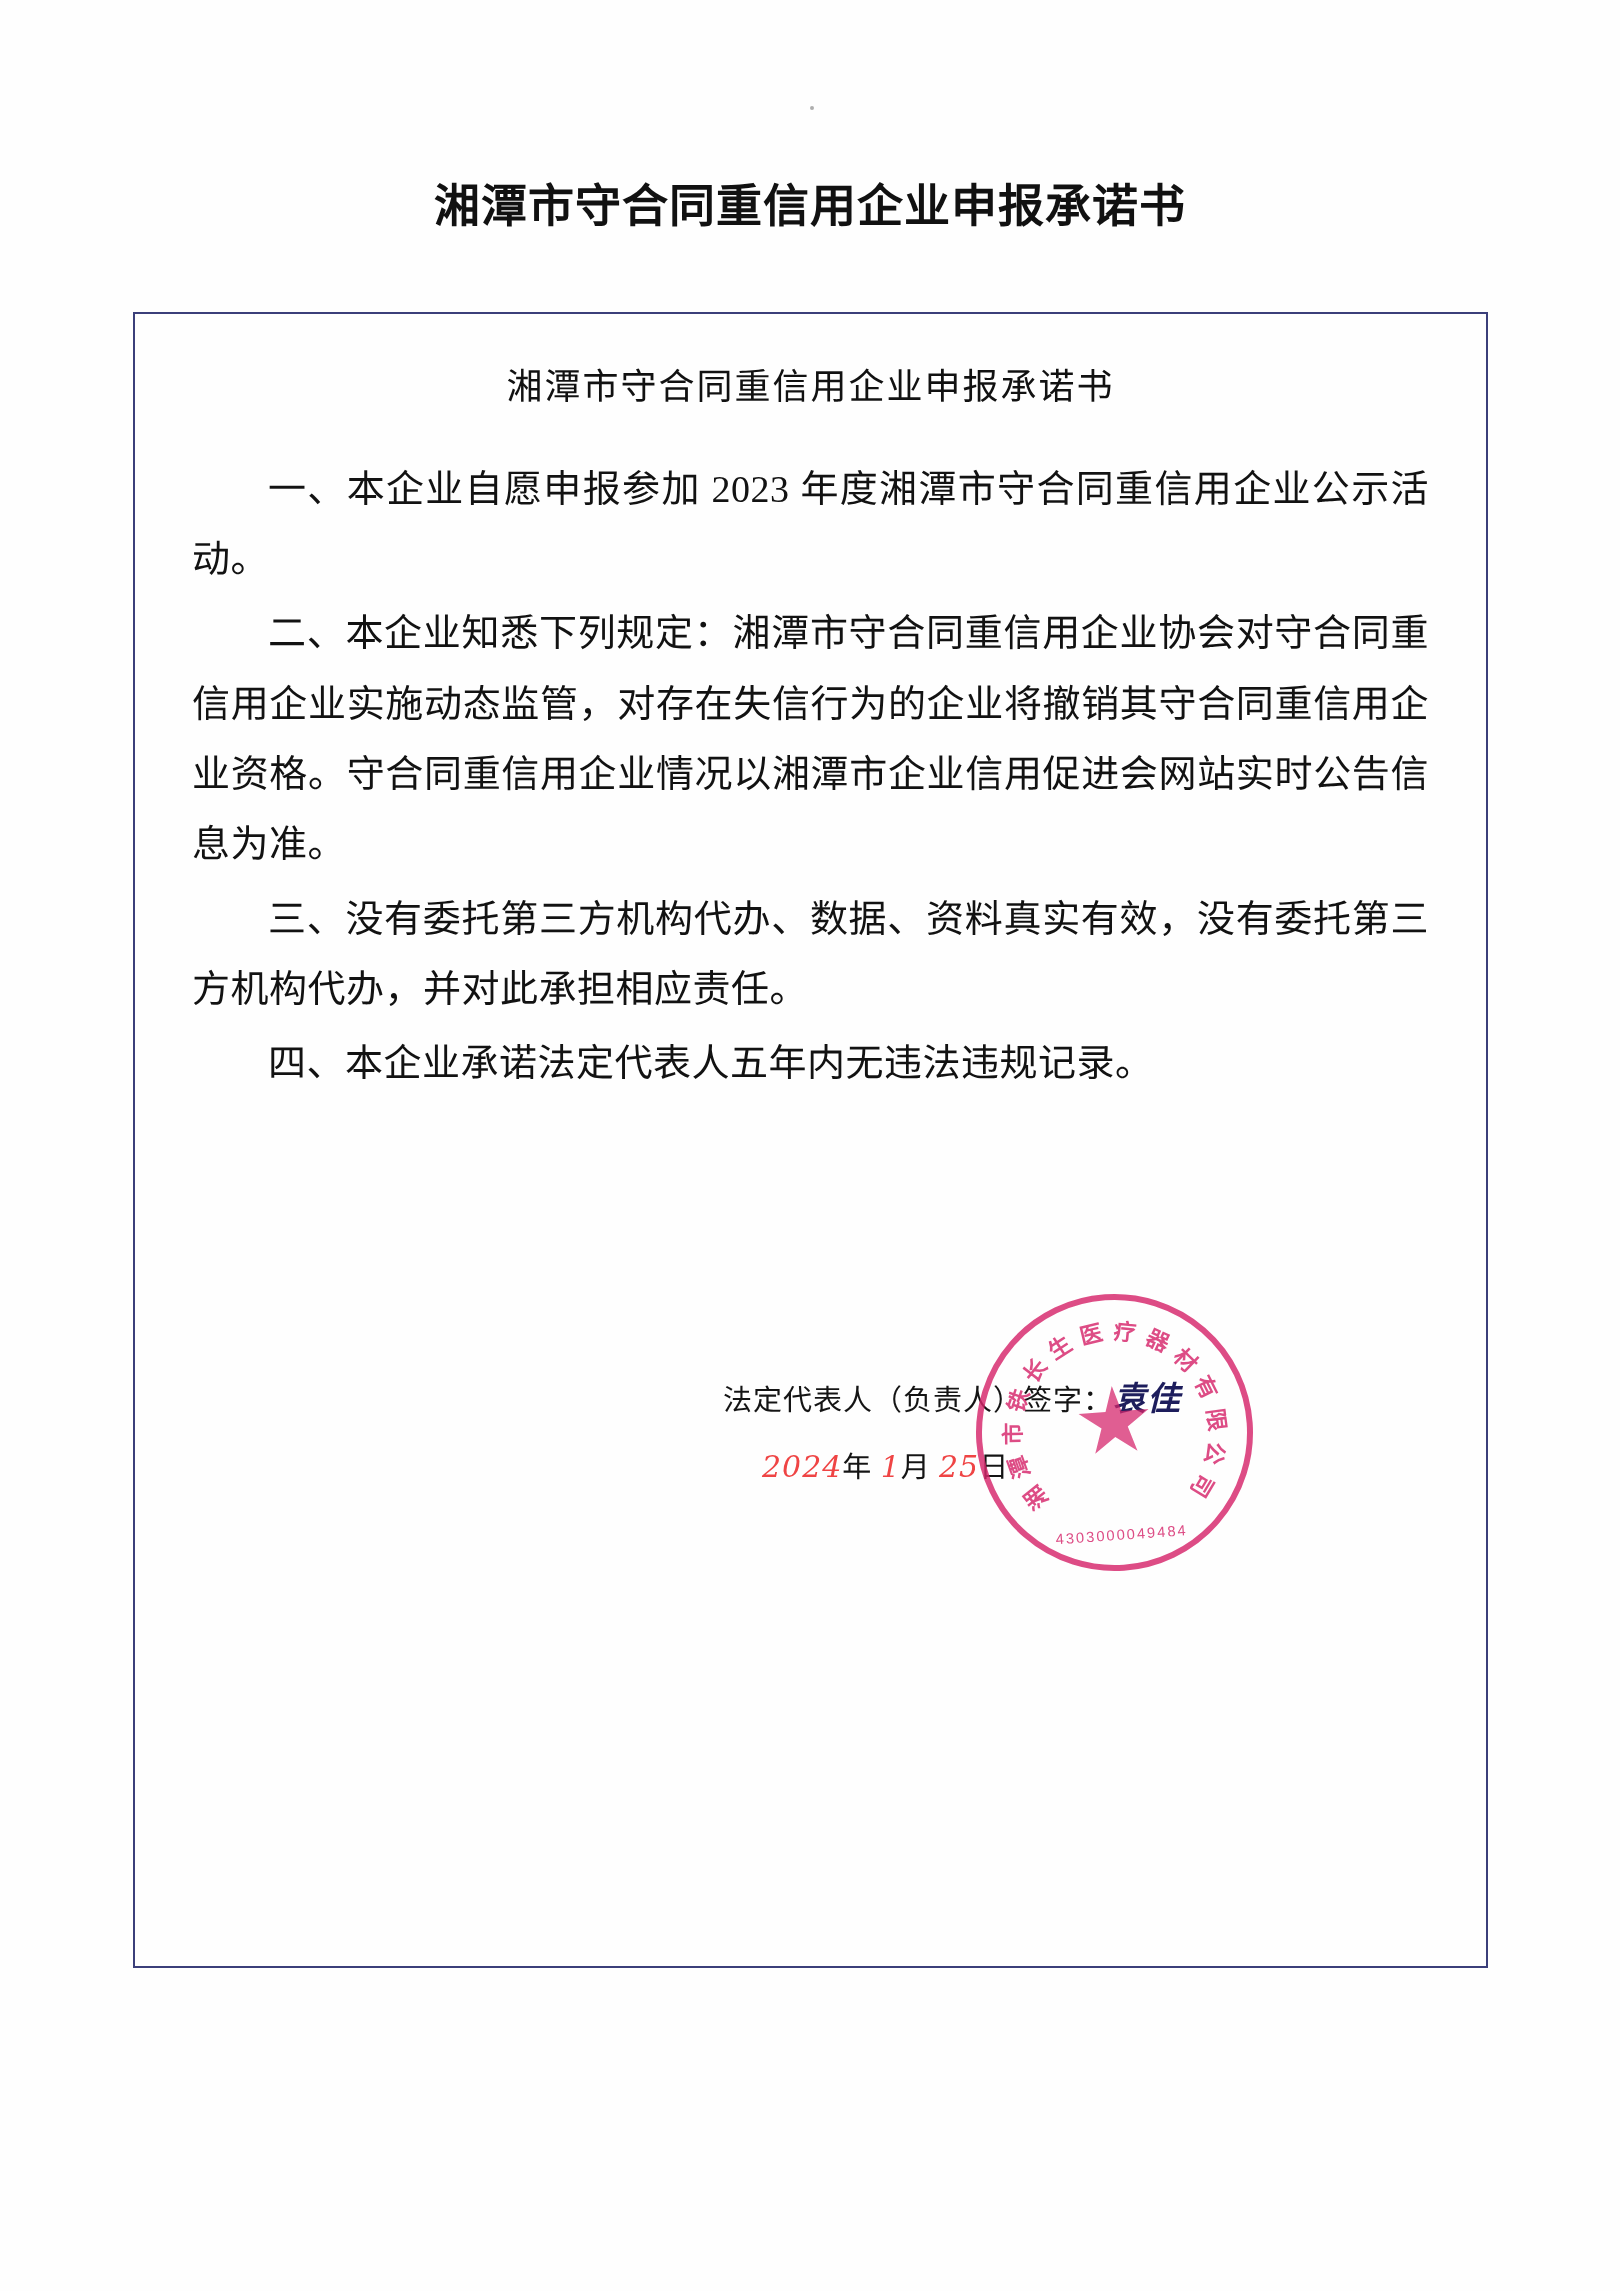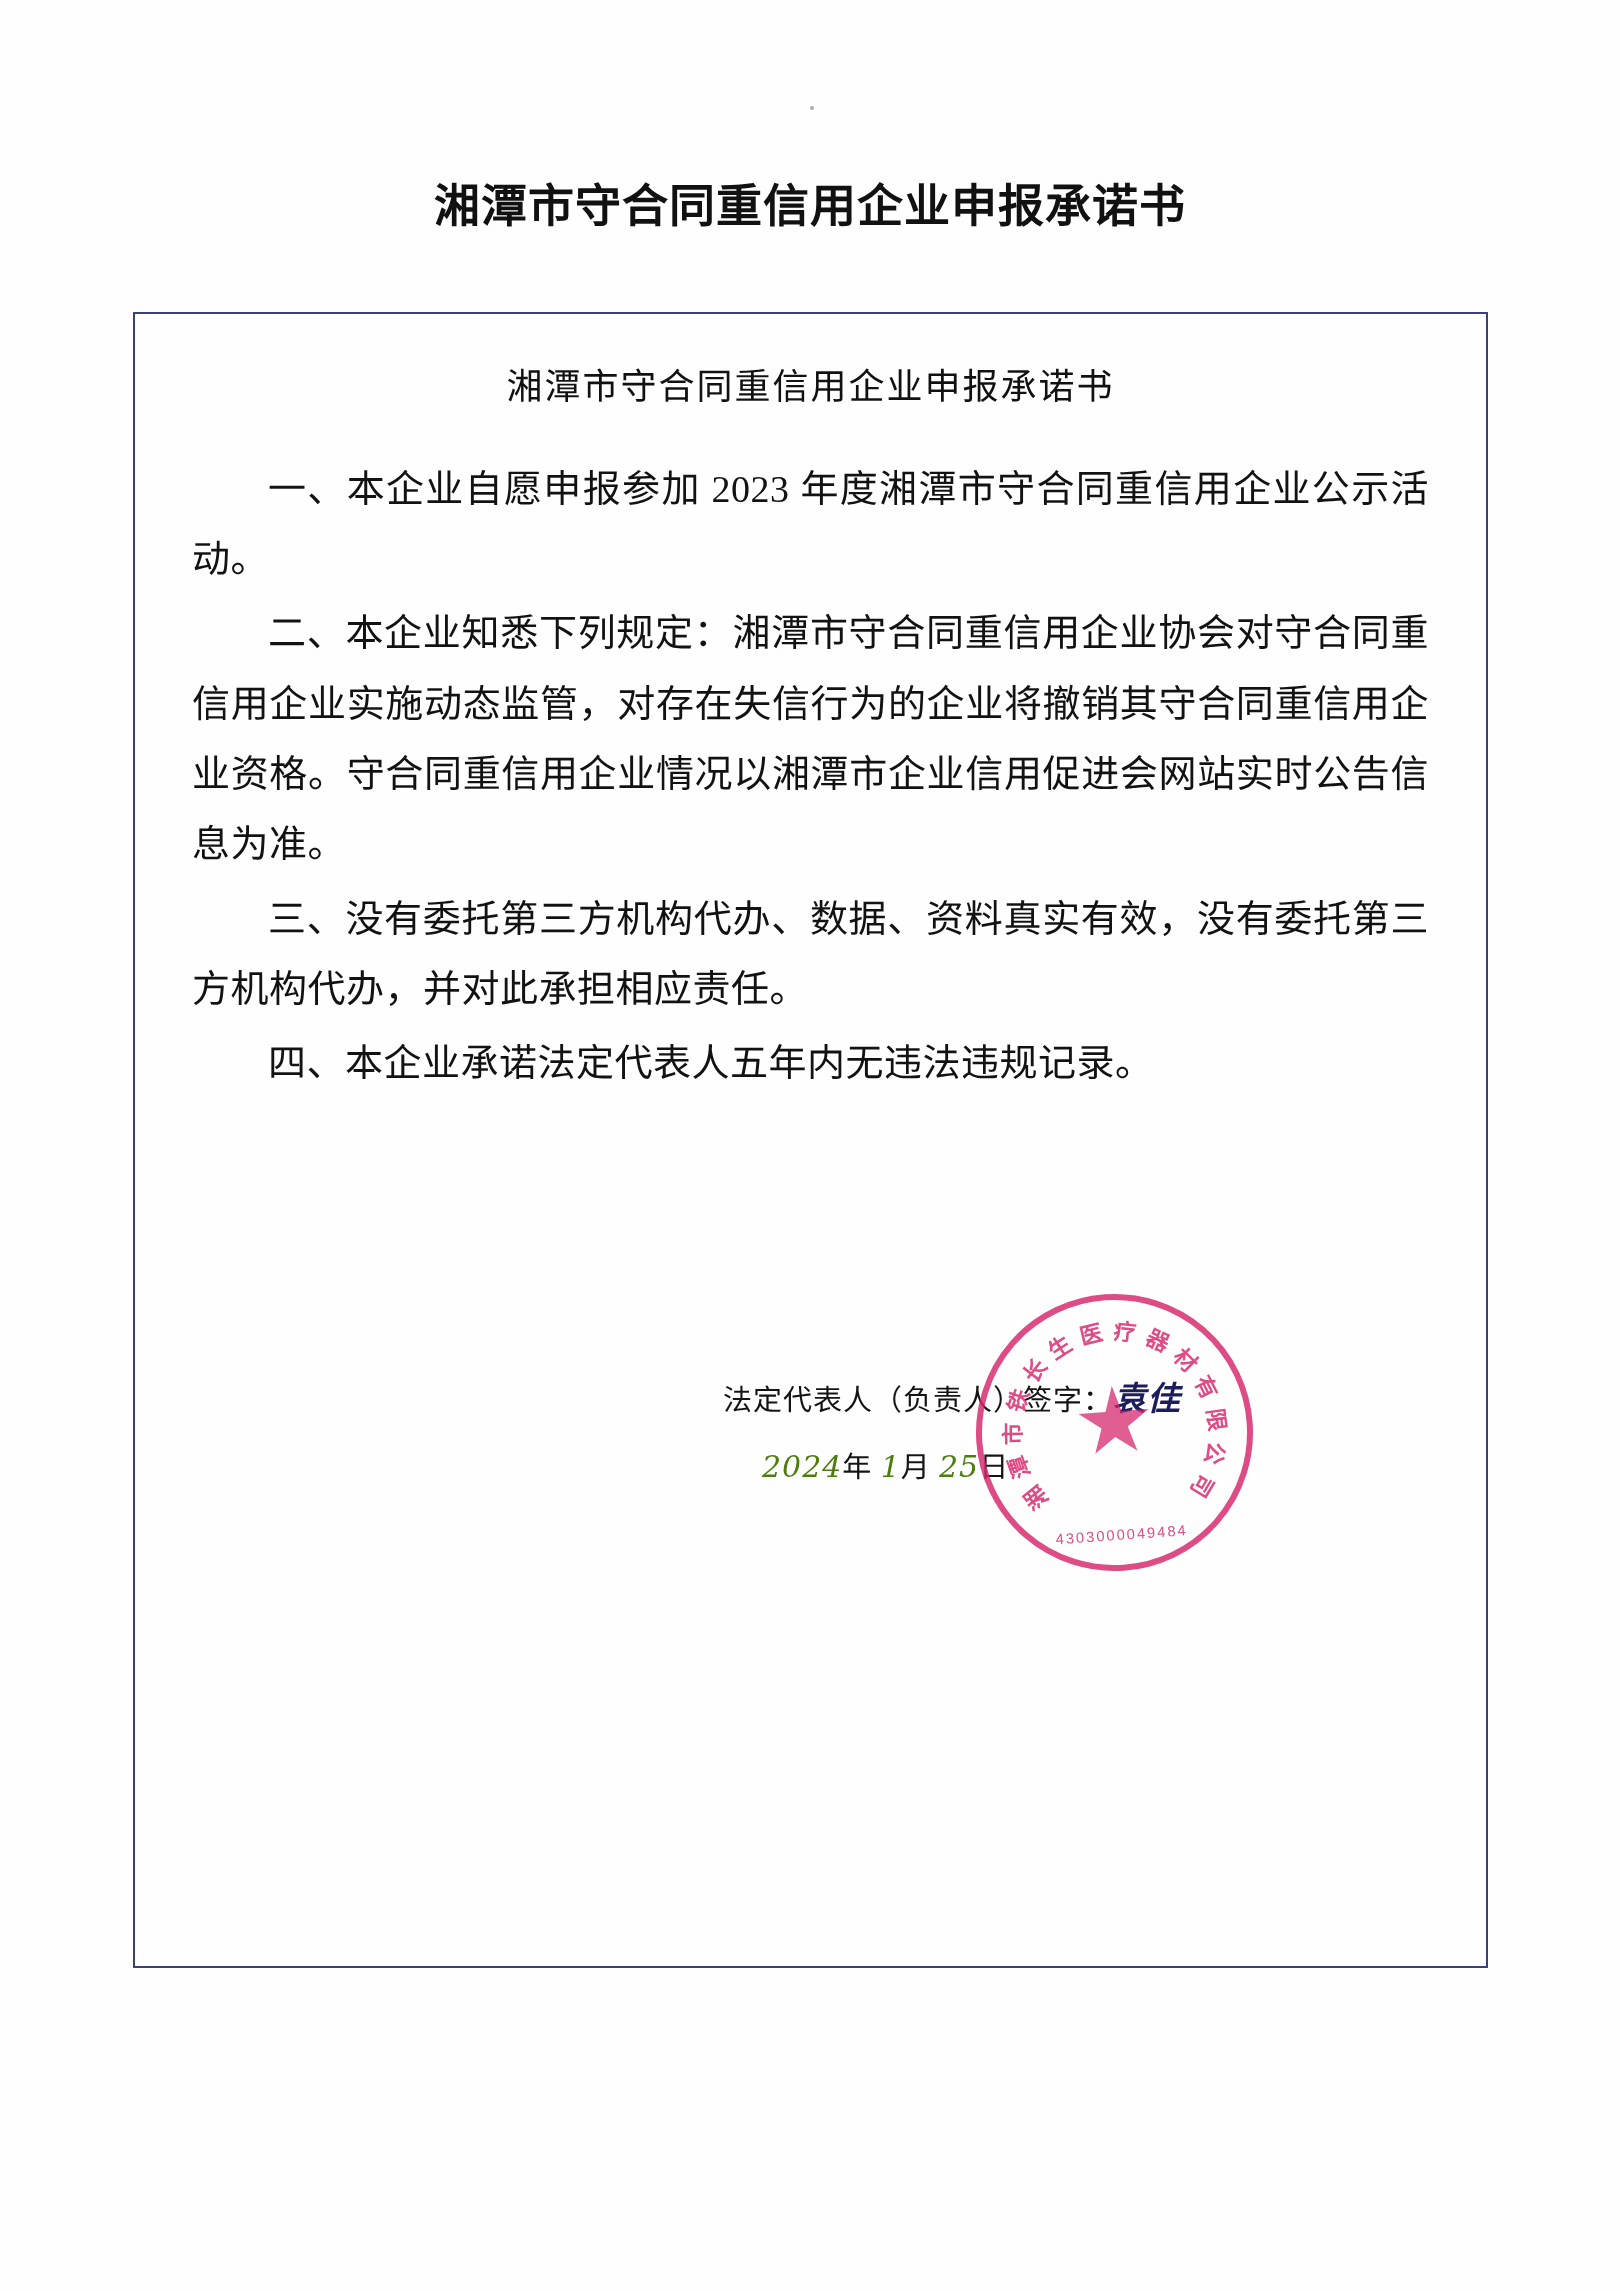--- a/index.html
+++ b/index.html
@@ -113,21 +113,21 @@
   
   .handwriting {
     font-family: "DejaVu Serif", serif;
     font-style: italic;
     color: #1d1d5c;
     font-size: 33px;
     font-weight: bold;
   }
   .hand-date {
     font-family: "DejaVu Serif", serif;
-    color: #4d7c0f;
+    color: #ef4444;
     font-size: 30px;
     font-style: italic;
   }
 
   
   .seal {
     position: absolute;
     left: 841px;
     top: 980px;
     width: 265px;

